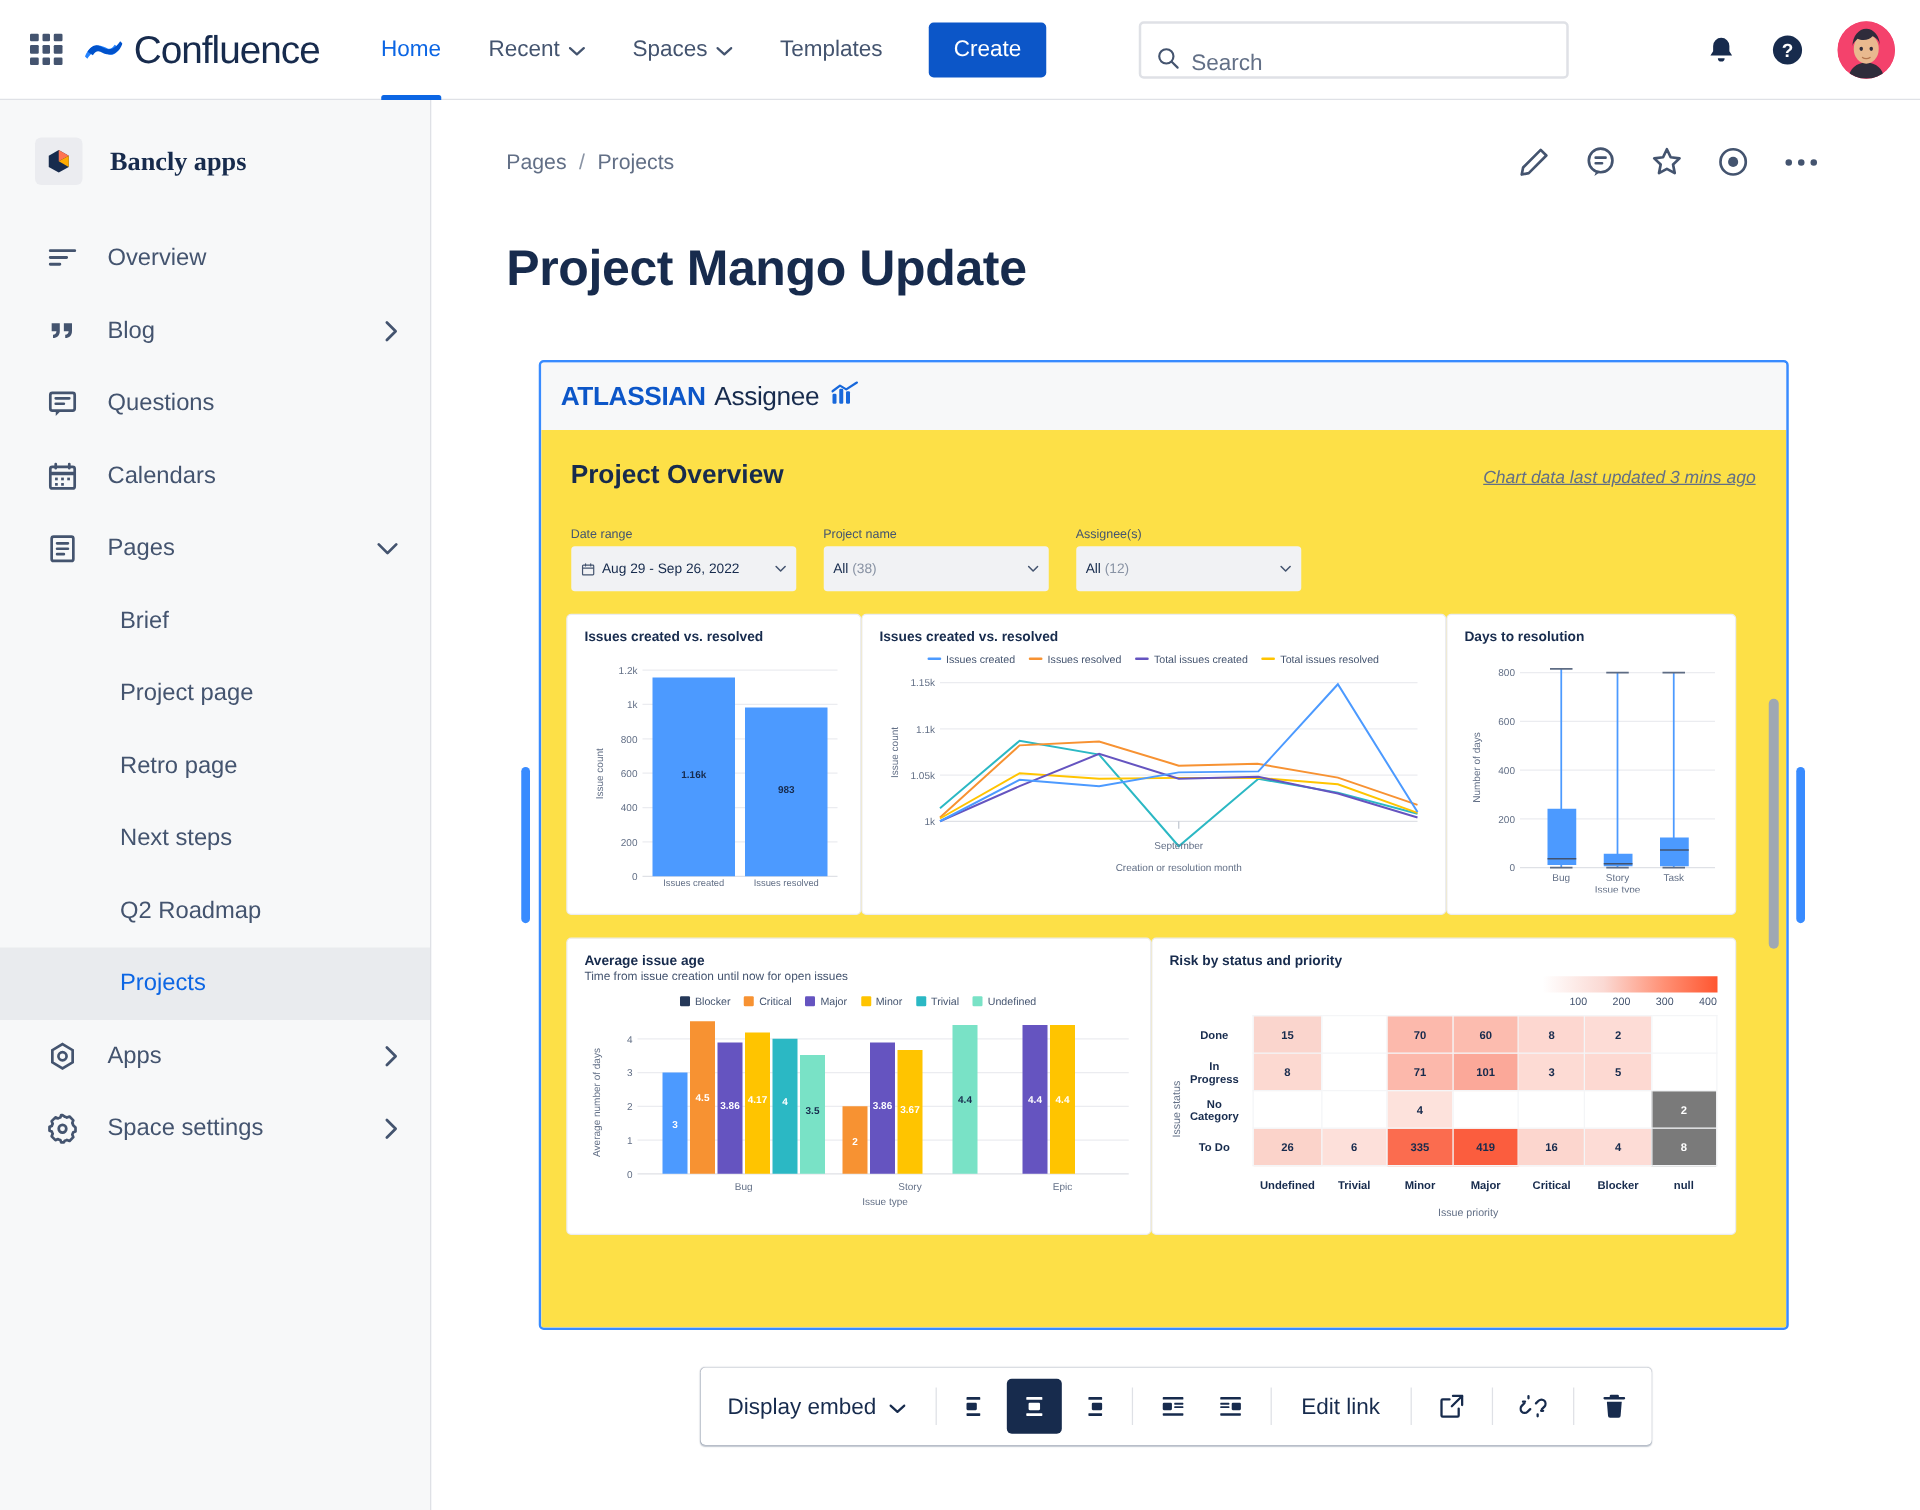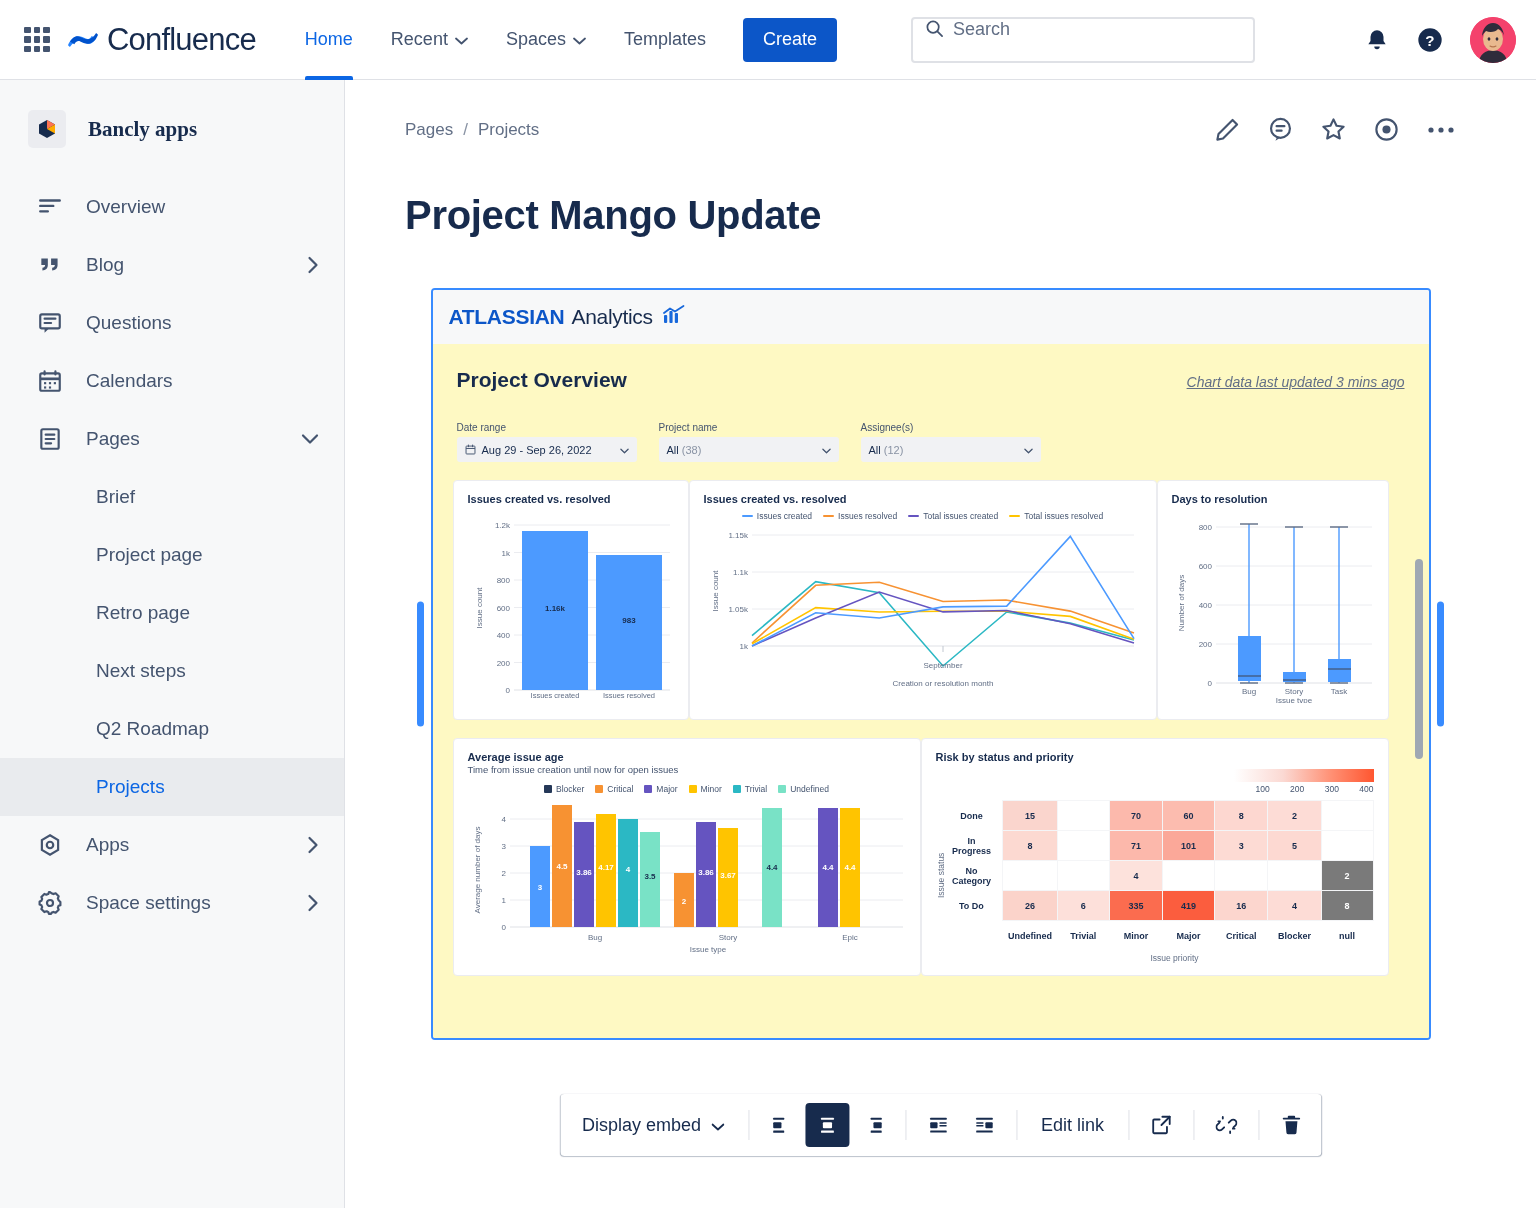--- a/index.html
+++ b/index.html
@@ -39,21 +39,21 @@
   }
   .navtab .chev { margin-left: 7px; display: inline-block; }
   .create-btn {
     background: #0C56C8; color: #fff; font-size: 18px; border: none;
     border-radius: 4px; padding: 0 20px; height: 44px; cursor: pointer;
     margin-left: 18px; font-family: inherit;
   }
   .search-wrap {
     margin-left: 74px; width: 344px; height: 46px;
     border: 2px solid #DFE1E6; border-radius: 4px;
-    display: flex; align-items: flex-start; padding: 0 12px; background: #fff;
+    display: flex; align-items: flex-end; padding: 0 12px; background: #fff;
   }
   .search-wrap .s-icon { margin-right: 9px; flex: 0 0 auto; }
   .search-input {
     border: none; outline: none; font-size: 18px; color: #172B4D;
     width: 100%; font-family: inherit; background: transparent;
   }
   .search-input::placeholder { color: #626F86; }
   .nav-right { margin-left: auto; display: flex; align-items: center; gap: 26px; }
   .nav-ico { cursor: pointer; display: flex; align-items: center; }
   .avatar {
@@ -112,30 +112,30 @@
   }
   .resize-handle.left { left: 12px; }
   .resize-handle.right { right: 12px; }
 
   .aa-head { background: #F7F8F9; height: 54px; display: flex; align-items: center;
     padding: 0 16px; }
   .aa-logo { display: flex; align-items: baseline; gap: 7px; }
   .aa-logo .t1 { font-size: 21px; font-weight: bold; color: #0C56C8; letter-spacing: -0.3px; }
   .aa-logo .t2 { font-size: 21px; color: #172B4D; letter-spacing: -0.3px; }
 
-  .aa-body { padding: 18px 16px 20px 16px; background: #fef9c3; position: relative; }
+  .aa-body { padding: 18px 16px 32px 16px; background: #fde047; position: relative; }
   .aa-titlerow { display: flex; align-items: baseline; padding: 6px 8px 0 8px; }
   .aa-title { font-size: 21px; font-weight: bold; color: #172B4D; }
   .aa-updated { margin-left: auto; font-size: 14px; font-style: italic; color: #626F86; text-decoration: underline; }
 
   .filters { display: flex; gap: 22px; margin: 30px 0 0 8px; }
   .filter { width: 180px; }
   .filter-label { font-size: 10px; color: #44546F; margin-bottom: 4px; }
   .filter-box {
-    background: #F1F2F4; border-radius: 3px; height: 25px; display: flex;
+    background: #F1F2F4; border-radius: 3px; height: 36px; display: flex;
     align-items: center; padding: 0 8px; font-size: 11px; color: #172B4D; cursor: pointer;
   }
   .filter-box .muted { color: #8993A4; margin-left: 3px; }
   .filter-box .fchev { margin-left: auto; color: #44546F; }
   .filter-box .cal { margin-right: 6px; display: flex; }
 
   .grid-row { display: flex; margin-top: 18px; padding: 0 4px; }
   .panel { background: #fff; border: 1px solid #EBECF0; border-radius: 4px;
     padding: 12px 14px; position: relative; }
   .panel-title { font-size: 11px; font-weight: bold; color: #172B4D; }
@@ -447,21 +447,21 @@
       <div class="page-title">Project Mango Update</div>
 
       <div class="embed-zone">
         <div class="resize-handle left"></div>
         <div class="resize-handle right"></div>
 
         <div class="embed-card">
           <div class="aa-head">
             <div class="aa-logo">
               <span class="t1">ATLASSIAN</span>
-              <span class="t2">Analytics</span>
+              <span class="t2">Assignee</span>
               <svg width="22" height="19" viewBox="0 0 22 19" style="margin-left:3px">
                 <rect x="1" y="10" width="3.2" height="8" rx="1" fill="#1868DB"></rect>
                 <rect x="6.4" y="6" width="3.2" height="12" rx="1" fill="#1868DB"></rect>
                 <rect x="11.8" y="8" width="3.2" height="10" rx="1" fill="#1868DB"></rect>
                 <path d="M1 8L7 3.5l5 3L20.5 1" stroke="#1868DB" stroke-width="1.8" fill="none" stroke-linecap="round" stroke-linejoin="round"></path>
               </svg>
             </div>
           </div>
 
           <div class="aa-body">

